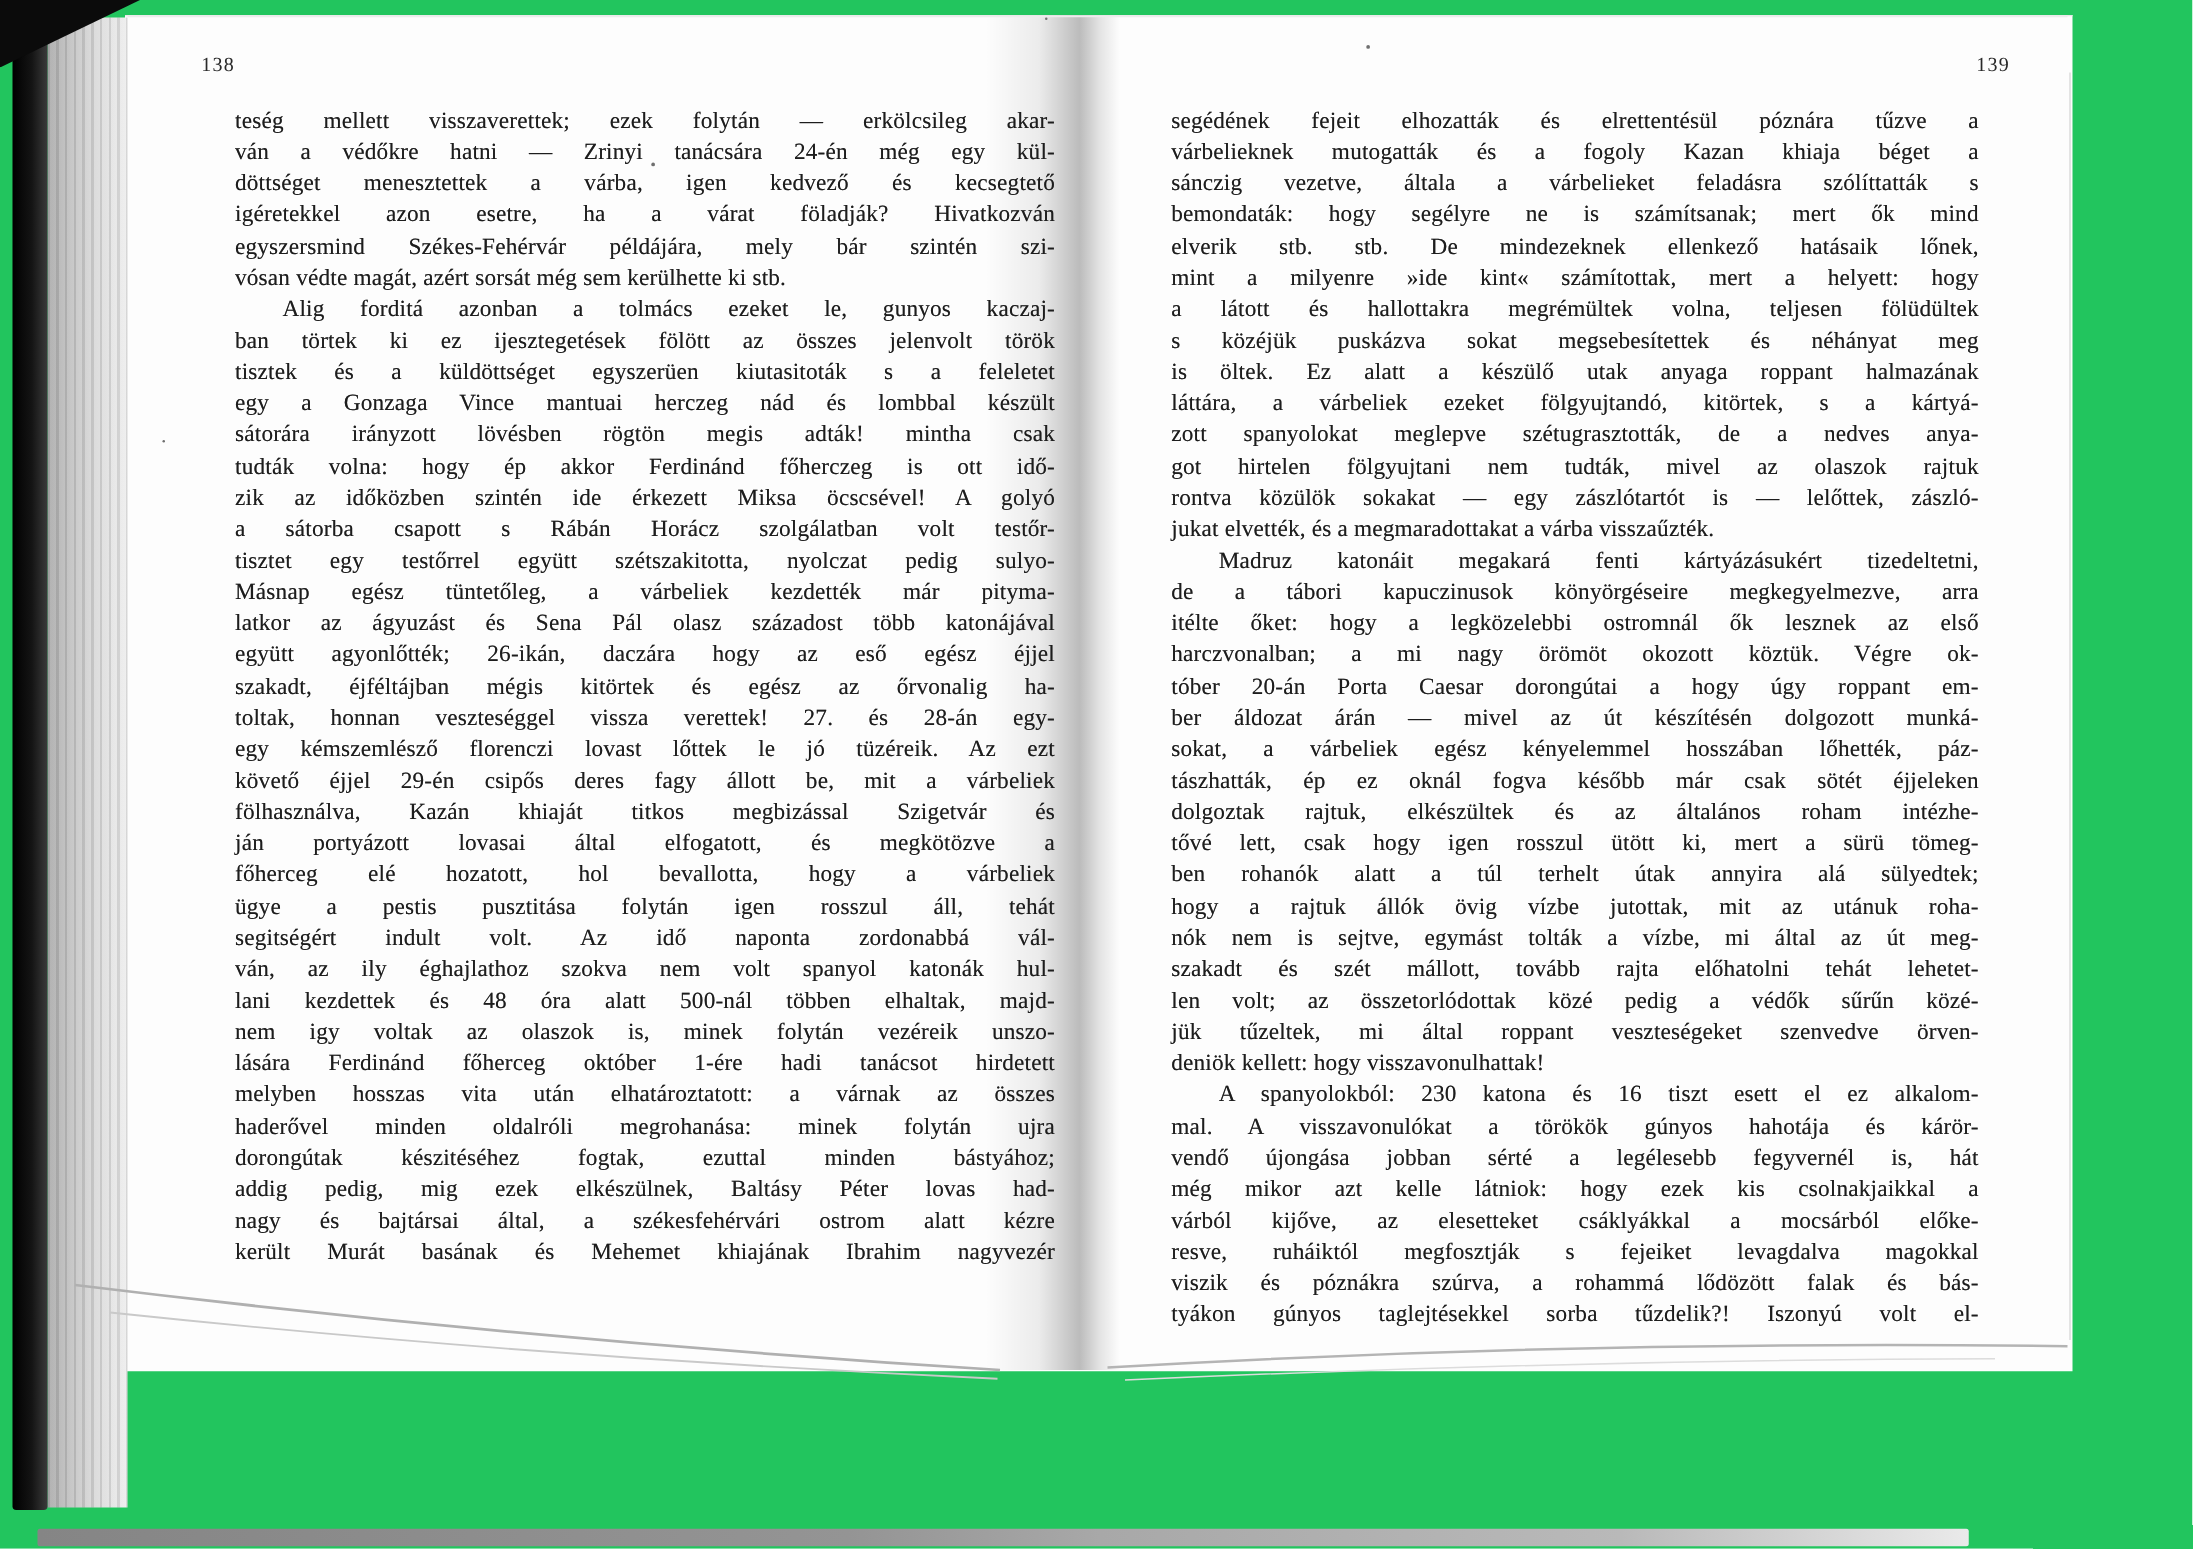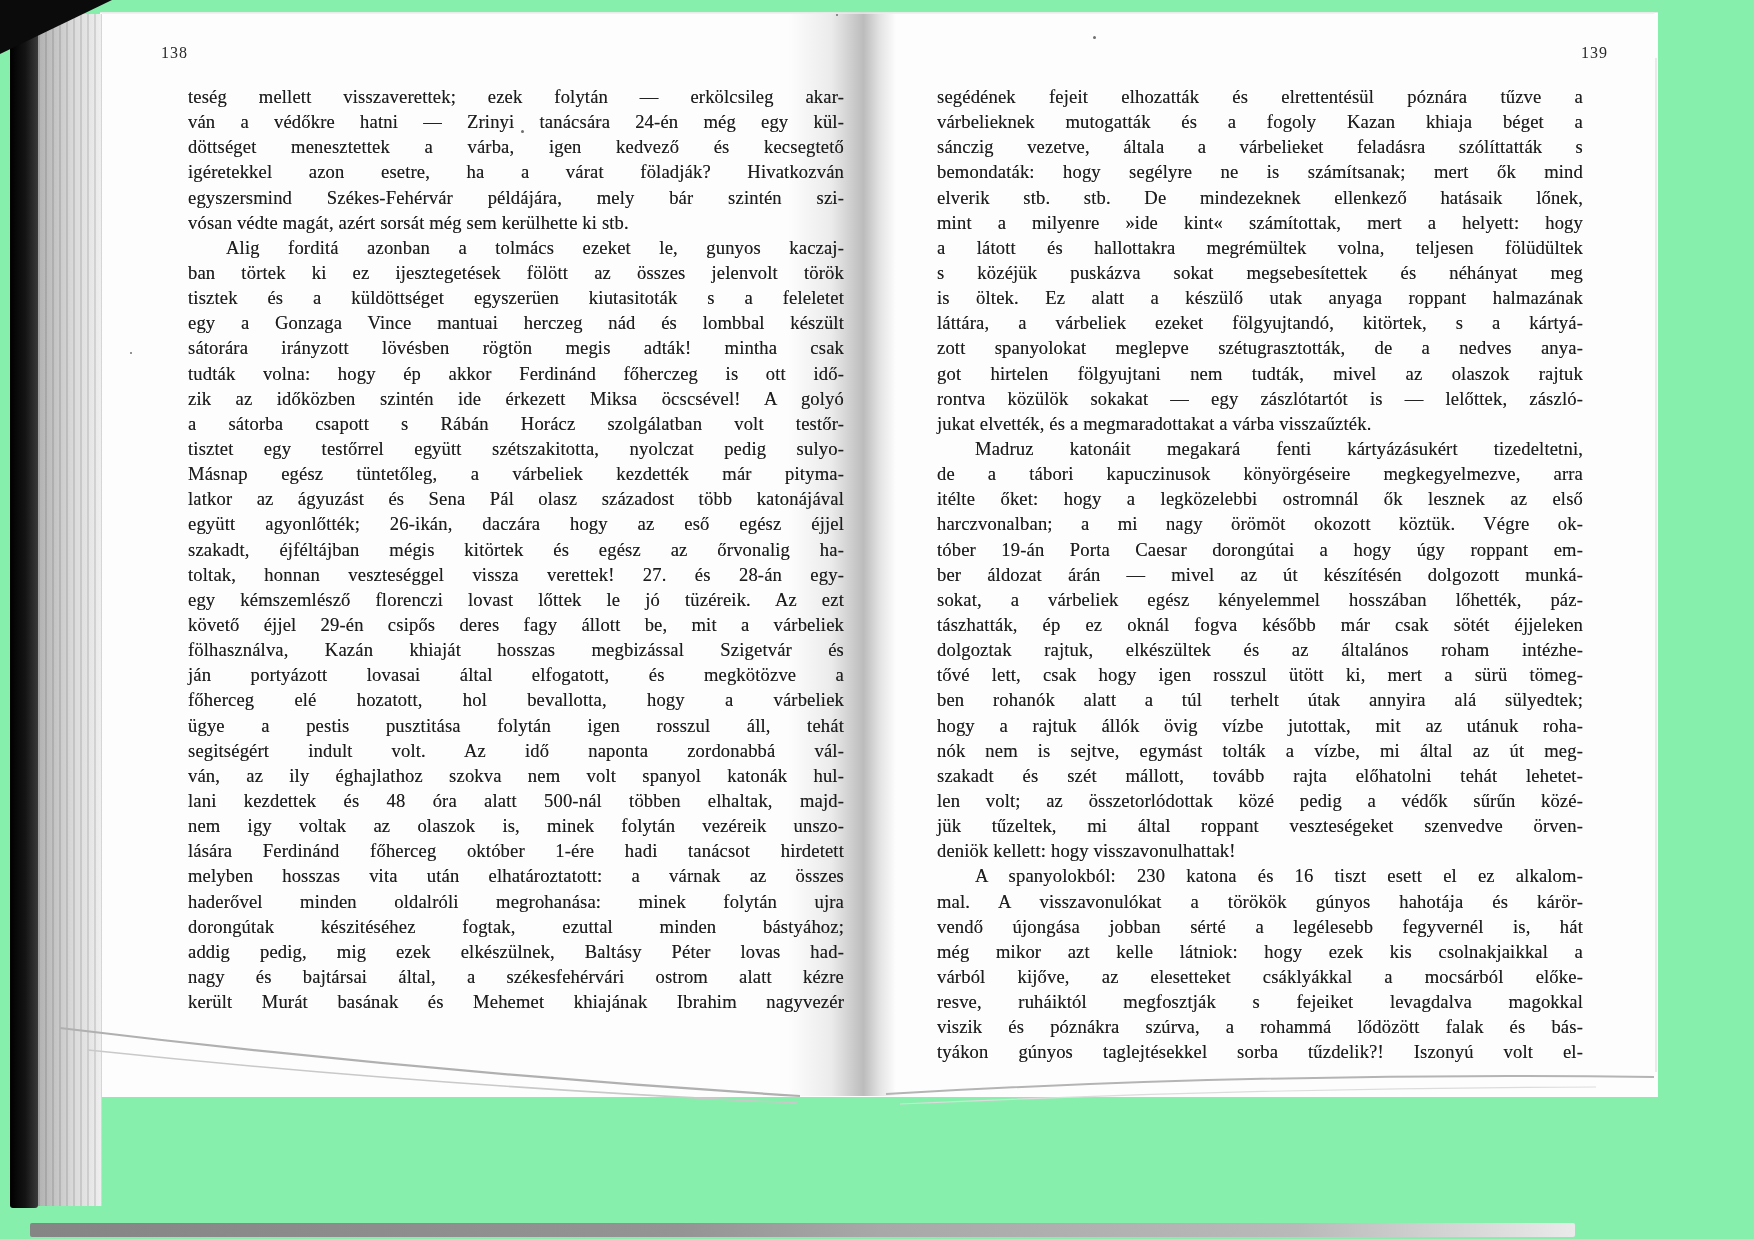--- a/index.html
+++ b/index.html
@@ -1,20 +1,20 @@
 <!DOCTYPE html>
 <html><head>
 <meta charset="utf-8">
 <style>
   html, body { margin: 0; padding: 0; background: #ffffff; }
   .stage {
     position: relative;
     width: 1754px;
     height: 1239px;
-    background: #86efac;
+    background: #22c55e;
     overflow: hidden;
     font-family: "Liberation Serif", serif;
   }
 
   
   .corner-wedge {
     position: absolute; left: 0; top: 0;
     width: 112px; height: 54px;
     background: #0b0b0b;
     clip-path: polygon(0 0, 100% 0, 0 100%);
@@ -131,21 +131,21 @@
       <div class="line">zik az időközben szintén ide érkezett Miksa öcscsével! A golyó</div>
       <div class="line">a sátorba csapott s Rábán Horácz szolgálatban volt testőr-</div>
       <div class="line">tisztet egy testőrrel együtt szétszakitotta, nyolczat pedig sulyo-</div>
       <div class="line">Másnap egész tüntetőleg, a várbeliek kezdették már pityma-</div>
       <div class="line">latkor az ágyuzást és Sena Pál olasz századost több katonájával</div>
       <div class="line">együtt agyonlőtték; 26-ikán, daczára hogy az eső egész éjjel</div>
       <div class="line">szakadt, éjféltájban mégis kitörtek és egész az őrvonalig ha-</div>
       <div class="line">toltak, honnan veszteséggel vissza verettek! 27. és 28-án egy-</div>
       <div class="line">egy kémszemlésző florenczi lovast lőttek le jó tüzéreik. Az ezt</div>
       <div class="line">követő éjjel 29-én csipős deres fagy állott be, mit a várbeliek</div>
-      <div class="line">fölhasználva, Kazán khiaját hosszas megbizással Szigetvár és</div>
+      <div class="line">fölhasználva, Kazán khiaját titkos megbizással Szigetvár és</div>
       <div class="line">ján portyázott lovasai által elfogatott, és megkötözve a</div>
       <div class="line">főherceg elé hozatott, hol bevallotta, hogy a várbeliek</div>
       <div class="line">ügye a pestis pusztitása folytán igen rosszul áll, tehát</div>
       <div class="line">segitségért indult volt. Az idő naponta zordonabbá vál-</div>
       <div class="line">ván, az ily éghajlathoz szokva nem volt spanyol katonák hul-</div>
       <div class="line">lani kezdettek és 48 óra alatt 500-nál többen elhaltak, majd-</div>
       <div class="line">nem igy voltak az olaszok is, minek folytán vezéreik unszo-</div>
       <div class="line">lására Ferdinánd főherceg október 1-ére hadi tanácsot hirdetett</div>
       <div class="line">melyben hosszas vita után elhatároztatott: a várnak az összes</div>
       <div class="line">haderővel minden oldalróli megrohanása: minek folytán ujra</div>
@@ -168,21 +168,21 @@
       <div class="line">is öltek. Ez alatt a készülő utak anyaga roppant halmazának</div>
       <div class="line">láttára, a várbeliek ezeket fölgyujtandó, kitörtek, s a kártyá-</div>
       <div class="line">zott spanyolokat meglepve szétugrasztották, de a nedves anya-</div>
       <div class="line">got hirtelen fölgyujtani nem tudták, mivel az olaszok rajtuk</div>
       <div class="line">rontva közülök sokakat — egy zászlótartót is — lelőttek, zászló-</div>
       <div class="line para-end">jukat elvették, és a megmaradottakat a várba visszaűzték.</div>
       <div class="line indent">Madruz katonáit megakará fenti kártyázásukért tizedeltetni,</div>
       <div class="line">de a tábori kapuczinusok könyörgéseire megkegyelmezve, arra</div>
       <div class="line">itélte őket: hogy a legközelebbi ostromnál ők lesznek az első</div>
       <div class="line">harczvonalban; a mi nagy örömöt okozott köztük. Végre ok-</div>
-      <div class="line">tóber 19-án Porta Caesar dorongútai a hogy úgy roppant em-</div>
+      <div class="line">tóber 20-án Porta Caesar dorongútai a hogy úgy roppant em-</div>
       <div class="line">ber áldozat árán — mivel az út készítésén dolgozott munká-</div>
       <div class="line">sokat, a várbeliek egész kényelemmel hosszában lőhették, páz-</div>
       <div class="line">tászhatták, ép ez oknál fogva később már csak sötét éjjeleken</div>
       <div class="line">dolgoztak rajtuk, elkészültek és az általános roham intézhe-</div>
       <div class="line">tővé lett, csak hogy igen rosszul ütött ki, mert a sürü tömeg-</div>
       <div class="line">ben rohanók alatt a túl terhelt útak annyira alá sülyedtek;</div>
       <div class="line">hogy a rajtuk állók övig vízbe jutottak, mit az utánuk roha-</div>
       <div class="line">nók nem is sejtve, egymást tolták a vízbe, mi által az út meg-</div>
       <div class="line">szakadt és szét mállott, tovább rajta előhatolni tehát lehetet-</div>
       <div class="line">len volt; az összetorlódottak közé pedig a védők sűrűn közé-</div>

